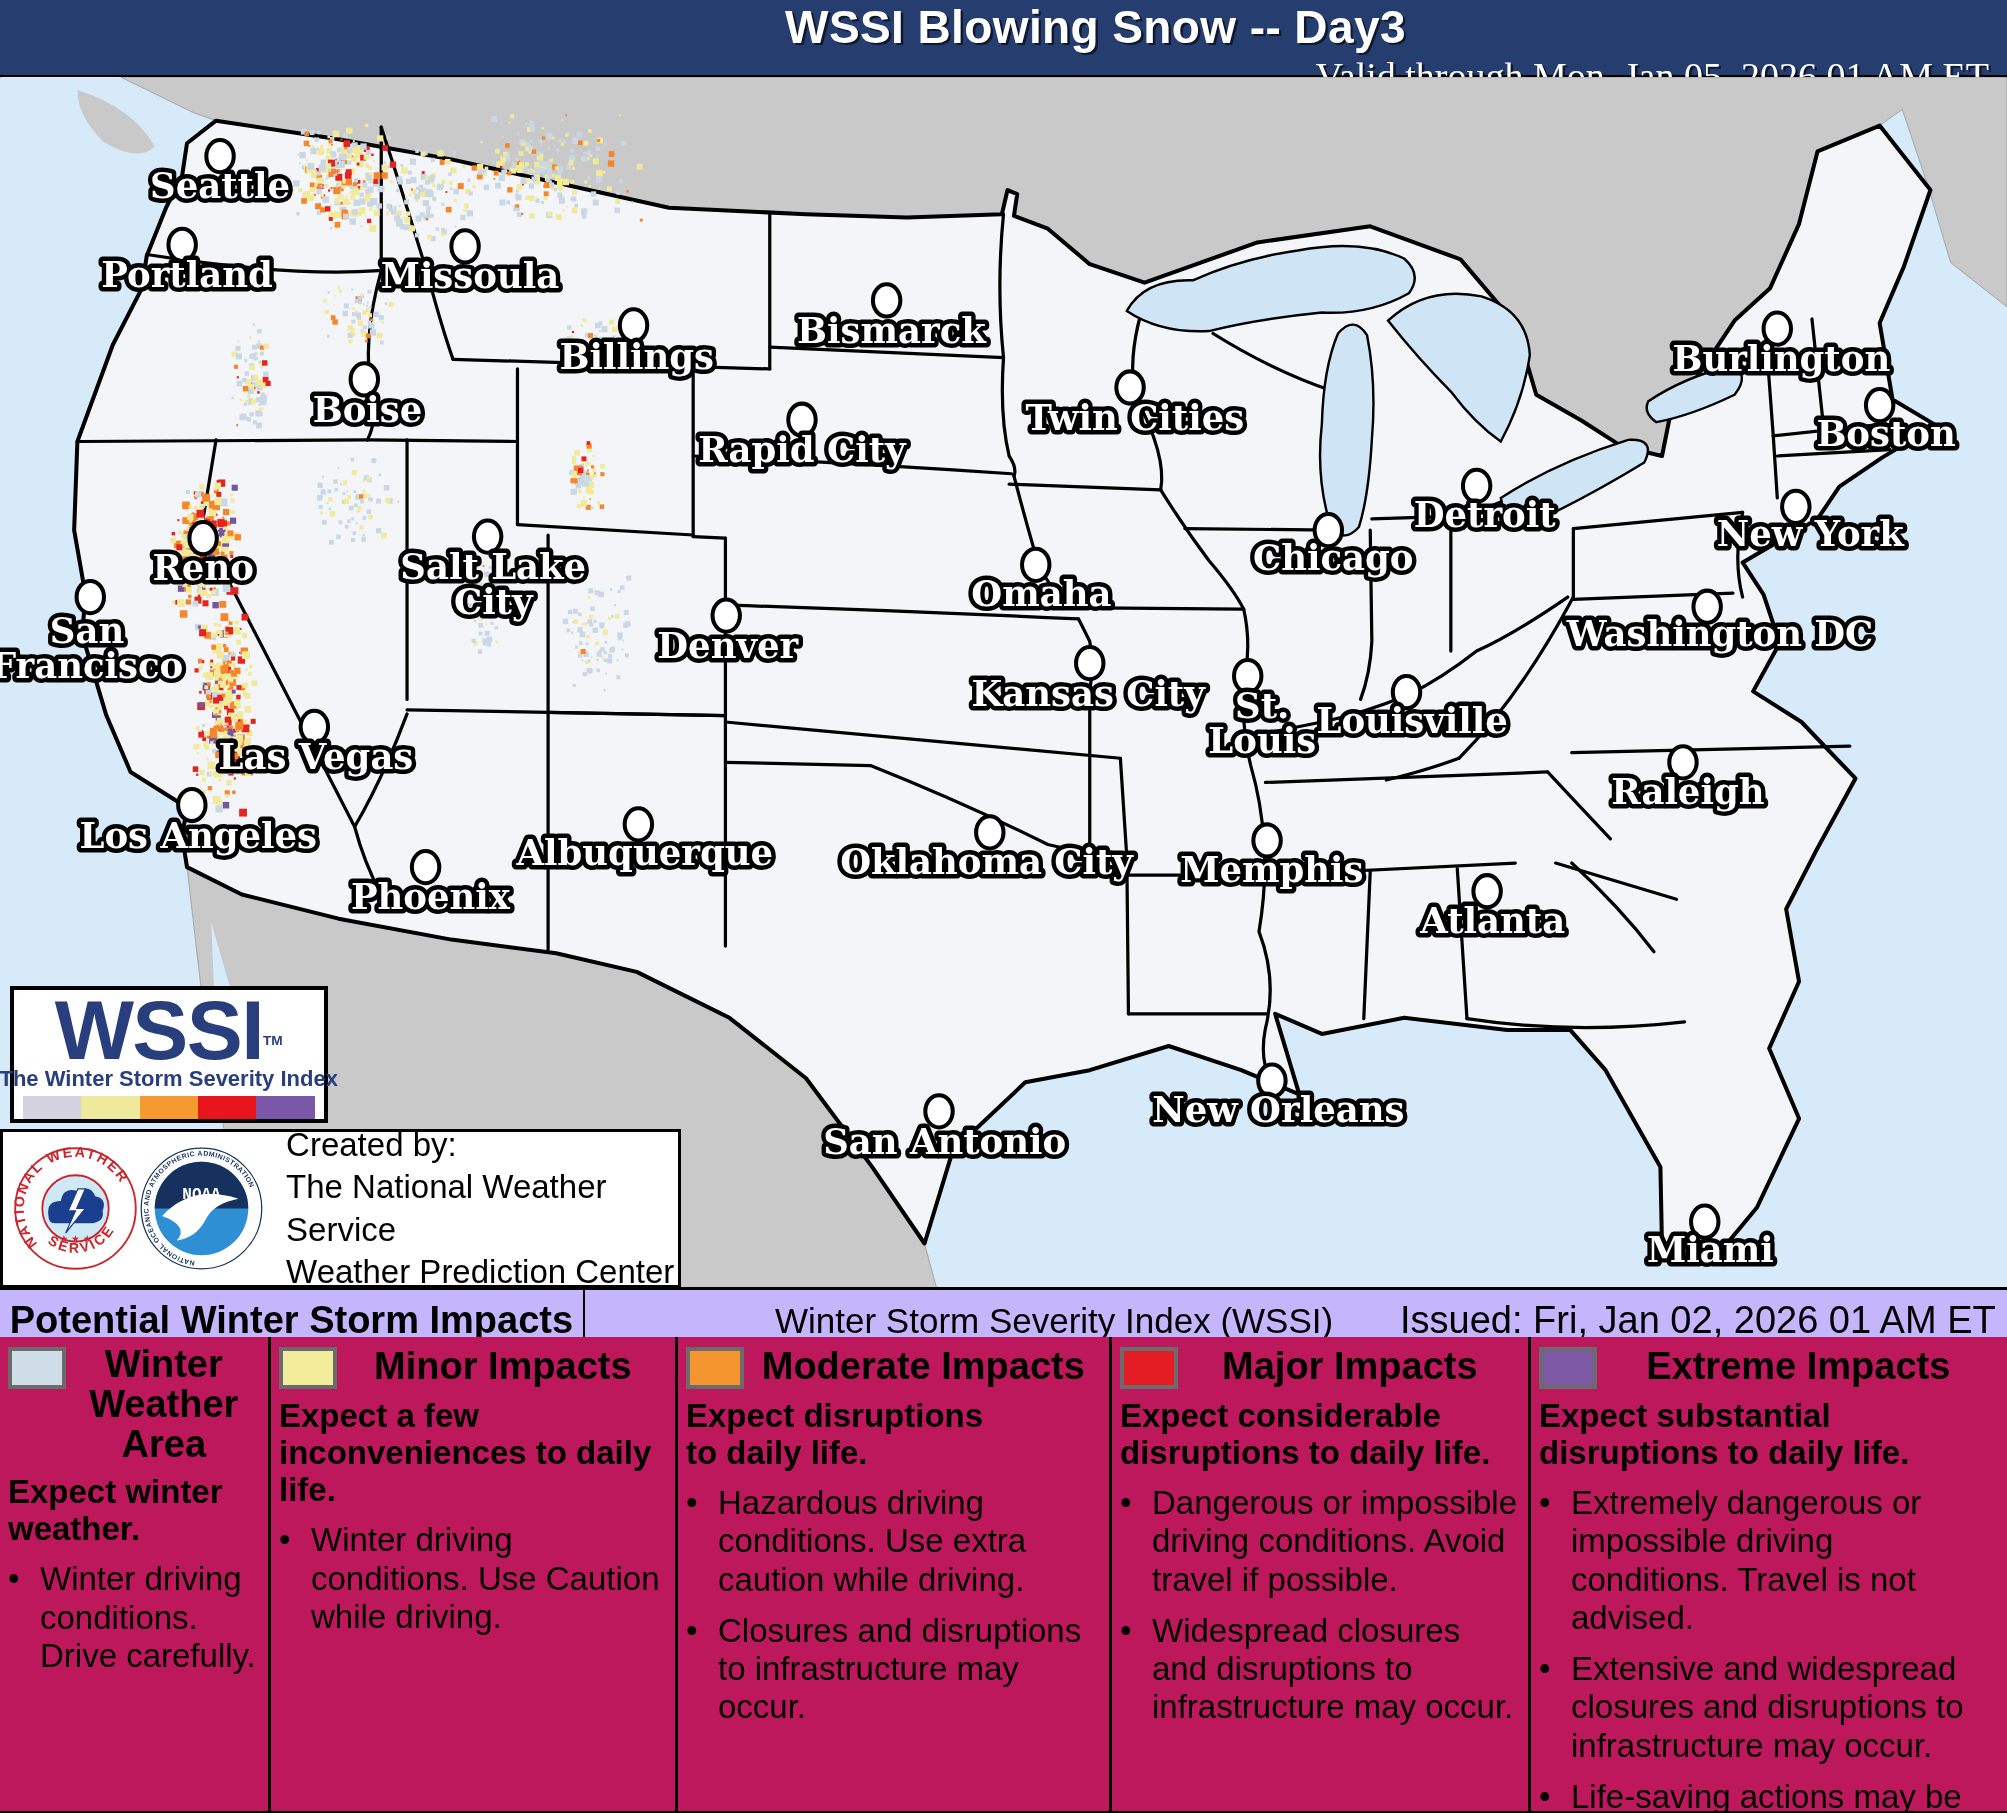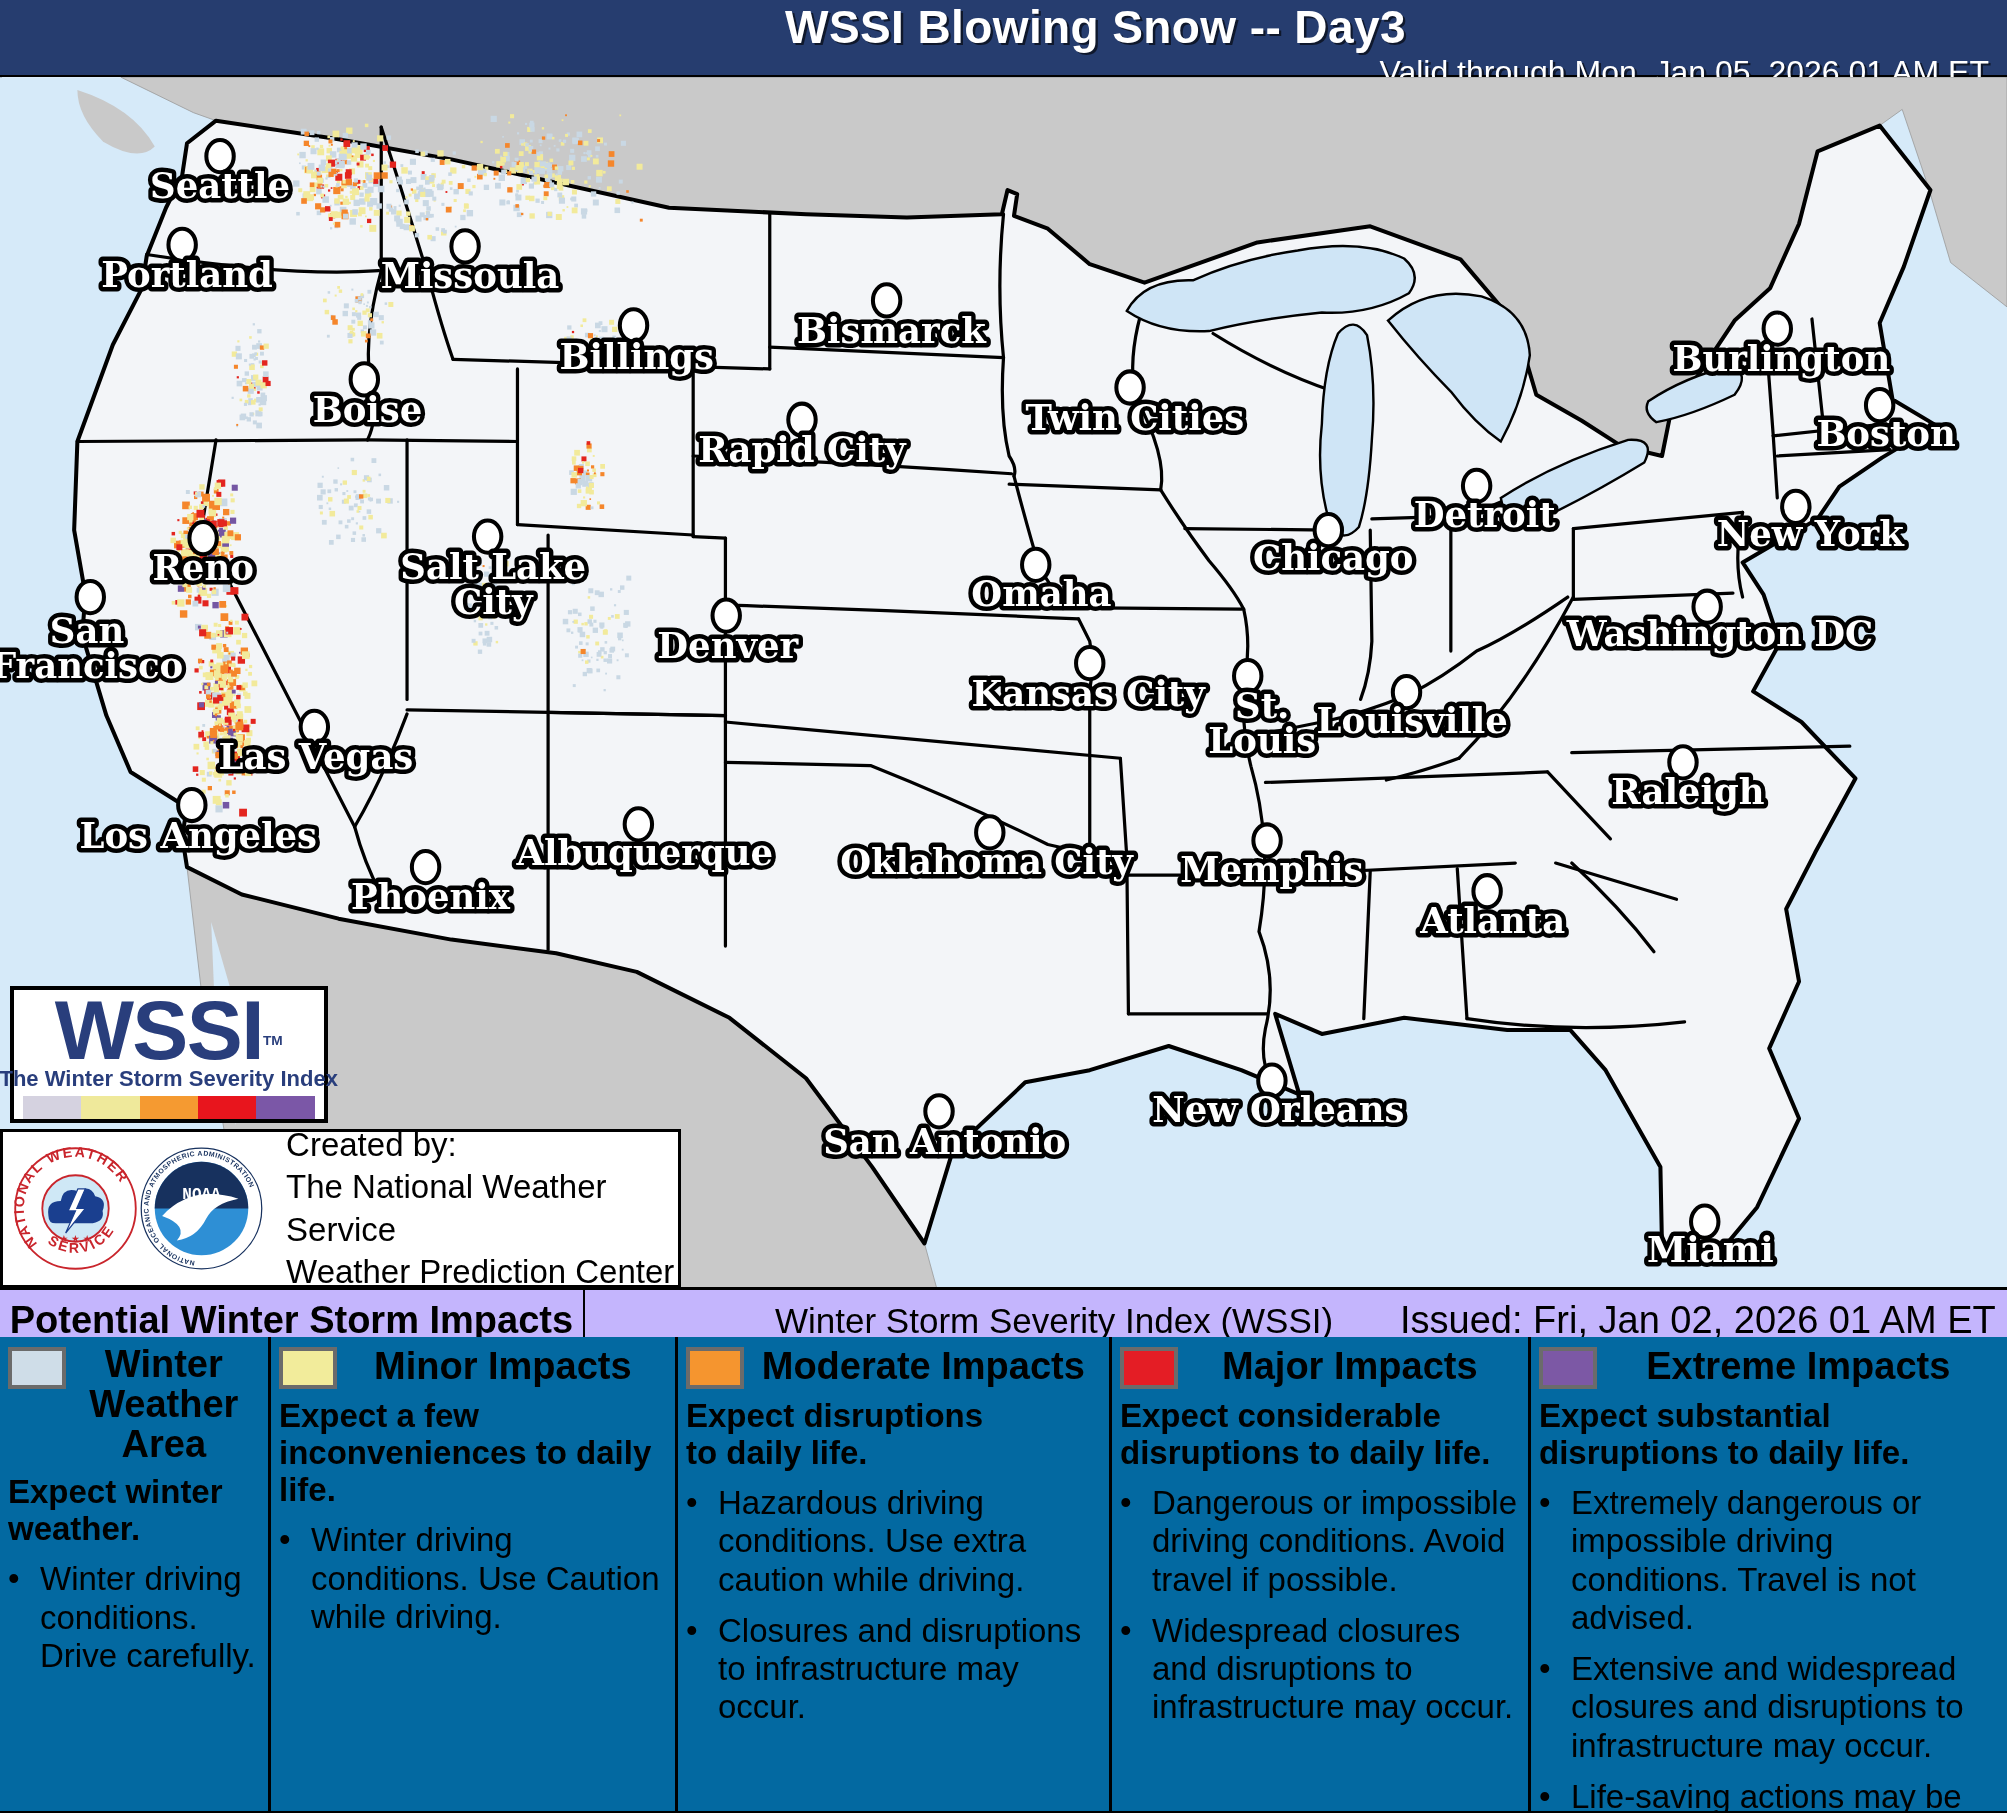--- a/index.html
+++ b/index.html
@@ -2,21 +2,21 @@
 <html style="font-size:13px"><head>
 <meta charset="utf-8">
 <style>
   html,body{margin:0;padding:0;background:#fff;}
   body{width:2007px;height:1814px;position:relative;font-family:"Liberation Sans",sans-serif;overflow:hidden;}
   #frame{position:absolute;inset:0;border:2.4px solid #000;box-sizing:border-box;}
 
   
   #header{position:absolute;left:0;top:0;width:2007px;height:77px;background:#263d6f;display:flex;align-items:center;box-sizing:border-box;border-bottom:2.4px solid #000;flex-direction:column;}
   #header .htitle{margin-left:184px;color:#fff;font-weight:bold;font-size:46px;letter-spacing:0.4px;text-shadow:2.4px 2.4px 0 rgba(0,0,0,.6);white-space:nowrap;}
-  #header .hvalid{margin-left:auto;margin-right:18px;color:#fff;font-size:32px;text-shadow:2.4px 2.4px 0 rgba(0,0,0,.6);white-space:nowrap;}
+  #header .hvalid{margin-left:auto;margin-right:18px;color:#fff;font-size:38px;text-shadow:2.4px 2.4px 0 rgba(0,0,0,.6);white-space:nowrap;font-family:Liberation Serif, serif;}
 
   
   #maparea{position:absolute;left:0;top:77px;width:1646px;height:1211px;}
   #mapsvg{position:absolute;left:0;top:0;}
 
   
   #wssibox{position:absolute;left:9.7px;top:909px;width:318px;height:137px;background:#fff;border:4.8px solid #000;box-sizing:border-box;display:flex;flex-direction:column;align-items:center;}
   #wssibox .big{font-size:84px;font-weight:900;color:#293e7c;line-height:.92;letter-spacing:-1.6px;margin-top:1.6px;font-family:"Liberation Sans",sans-serif;}
   #wssibox .big sup{font-size:13.7px;font-weight:bold;letter-spacing:0;vertical-align:14.5px;}
   #wssibox .sub{font-size:22px;font-weight:bold;color:#293e7c;margin-top:-3.2px;white-space:nowrap;}
@@ -30,21 +30,21 @@
   #creditbox .ctext{margin-left:22.6px;font-size:33px;color:#000;line-height:1.28;}
 
   
   #graybar{position:absolute;left:0;top:1287px;width:2007px;height:67px;background:#c4b5fd;border-top:3.2px solid #000;border-bottom:3.2px solid #000;box-sizing:border-box;display:flex;align-items:center;}
   #graybar .g-left{margin-left:9.7px;font-size:38px;font-weight:bold;color:#000;white-space:nowrap;}
   #graybar .g-center{position:absolute;left:775px;font-size:35px;color:#000;white-space:nowrap;}
   #graybar .g-right{margin-left:auto;margin-right:11.3px;font-size:38px;font-weight:normal;color:#000;white-space:nowrap;}
   #graybar .gdiv{position:absolute;left:583px;top:0;width:2.4px;height:100%;background:#000;}
 
   
-  #legend{position:absolute;left:0;top:1337px;width:2007px;height:477px;background:#0369a1;display:flex;box-sizing:border-box;border-bottom:3.2px solid #000;}
+  #legend{position:absolute;left:0;top:1337px;width:2007px;height:477px;background:#be185d;display:flex;box-sizing:border-box;border-bottom:3.2px solid #000;}
   .lcol{box-sizing:border-box;padding:8px 6.4px 0 8px;position:relative;}
   .lcol + .lcol{border-left:3.2px solid #000;}
   .lhead{display:flex;align-items:flex-start;}
   .swatch{width:58px;height:42px;border:4px solid #6b6b6b;box-sizing:border-box;flex:0 0 auto;margin-top:1.6px;}
   .ltitle{flex:1;text-align:center;font-weight:bold;font-size:38px;color:#000;line-height:1.05;margin-top:1.6px;}
   .lintro{font-weight:bold;font-size:33px;color:#000;line-height:1.13;margin-top:8px;white-space:pre-line;}
   .lb{display:flex;margin-top:13px;font-size:33px;line-height:1.16;}
   .lbm{width:32px;flex:0 0 auto;text-align:left;}
   .lbt{flex:1;}
   .lbt b{font-weight:normal;text-align:right;}

